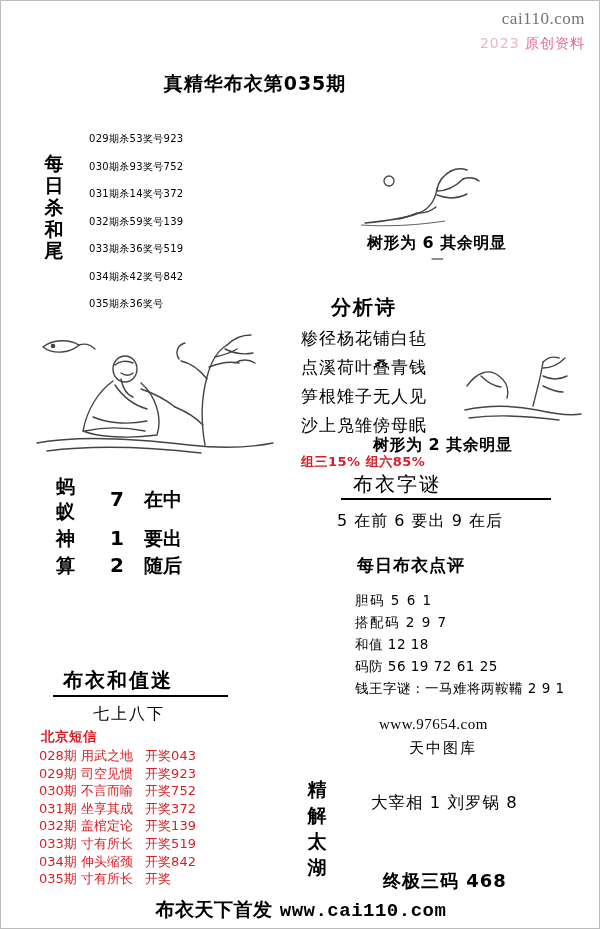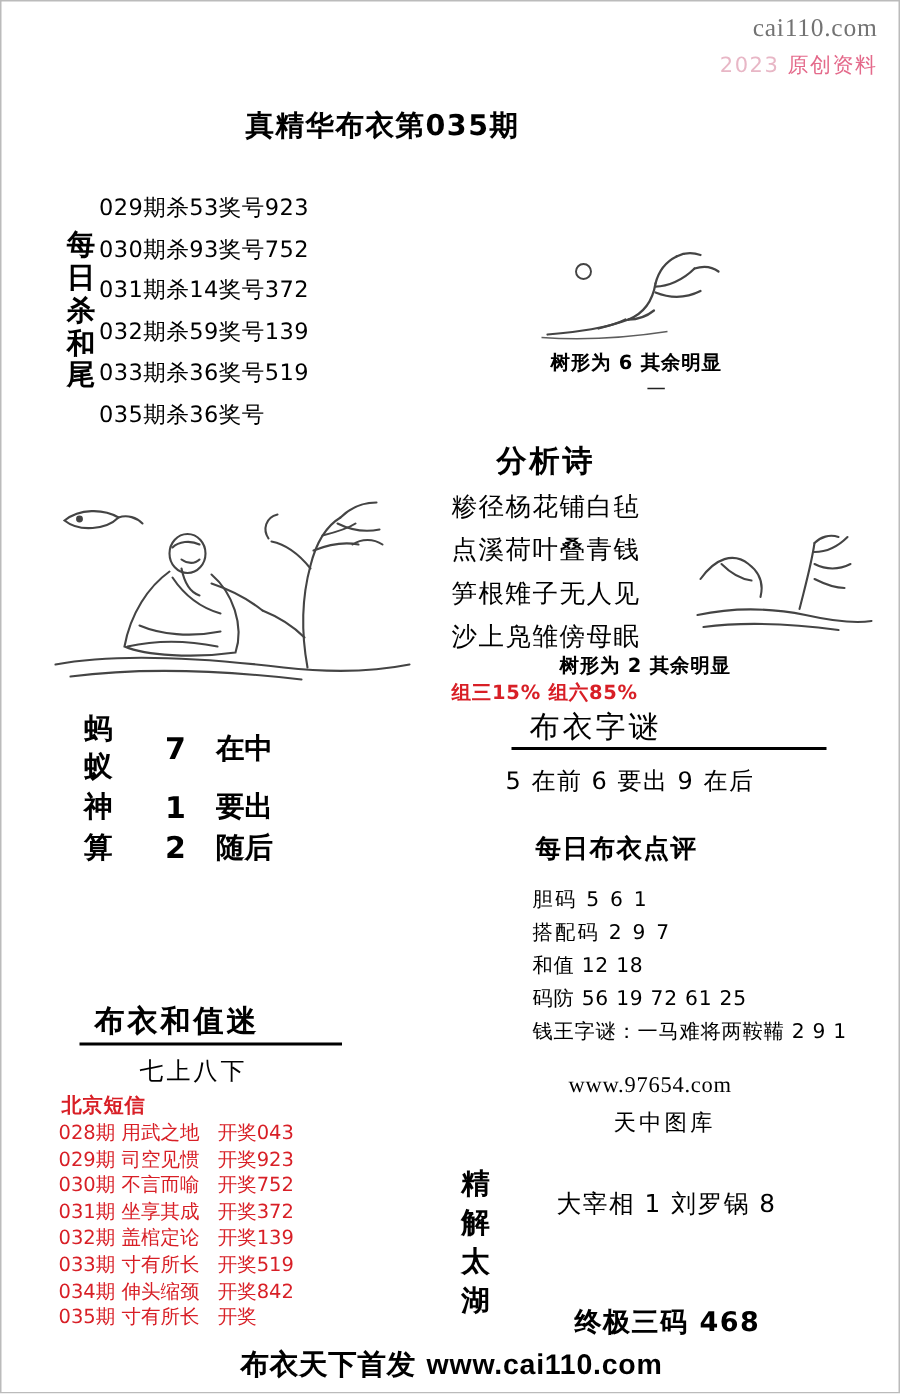--- a/index.html
+++ b/index.html
@@ -52,29 +52,29 @@
     left: 40px; top: 152px;
     width: 26px;
     font-size: 19px;
     font-weight: bold;
     line-height: 1.15;
     text-align: center;
   }
 
   
   .kill-list {
-    left: 65px; top: 124px;
-    font-size: 15px;
+    left: 88px; top: 124px;
+    font-size: 10px;
     line-height: 27.5px;
     letter-spacing: 0.3px;
   }
 
   
   .tree-note {
-    font-size: 13px;
+    font-size: 16px;
     font-weight: bold;
     letter-spacing: 0.5px;
   }
   .tree-note-1 { left: 366px; top: 232px; }
   .tree-note-2 { left: 372px; top: 434px; }
   .dash-1 { left: 430px; top: 250px; font-size: 13px; color:#222; }
 
   
   .poem-title {
     left: 330px; top: 293px;
@@ -201,21 +201,21 @@
 
   
   .bottom-bar {
     left: 0; top: 896px; width: 600px;
     text-align: center;
     font-size: 19px;
     font-weight: bold;
     letter-spacing: 0.5px;
   }
   .bottom-bar .url {
-    font-family: Liberation Sans, sans-serif;
+    font-family: Liberation Mono, monospace;
   }
 
   
   .art { opacity: 0.95; }
   .art-tree1 { left: 358px; top: 160px; }
   .art-tree2 { left: 462px; top: 345px; }
   .art-sage  { left: 28px; top: 312px; }
 </style>
 </head>
 <body>
@@ -231,20 +231,21 @@
   <div class="abs main-title">真精华布衣第035期</div>
 
   <div class="abs vlabel">每日杀和尾</div>
 
   <div class="abs kill-list">
     <div>029期杀53奖号923</div>
     <div>030期杀93奖号752</div>
     <div>031期杀14奖号372</div>
     <div>032期杀59奖号139</div>
     <div>033期杀36奖号519</div>
+    <div>034期杀42奖号842</div>
     <div>035期杀36奖号</div>
   </div>
 
   <div class="abs art art-tree1">
     <svg width="130" height="70" viewBox="0 0 130 70">
       <g fill="none" stroke="#3a3a3a" stroke-width="1.5" stroke-linecap="round">
         <path d="M6 62 C28 60 44 58 60 52"></path>
         <path d="M60 52 C70 48 76 40 78 28"></path>
         <path d="M78 28 C80 20 84 14 92 10"></path>
         <path d="M78 30 C86 30 96 26 104 18"></path>

